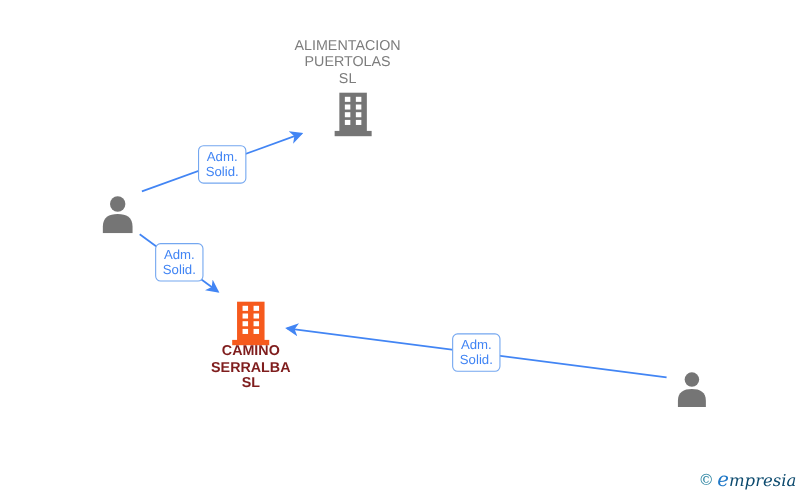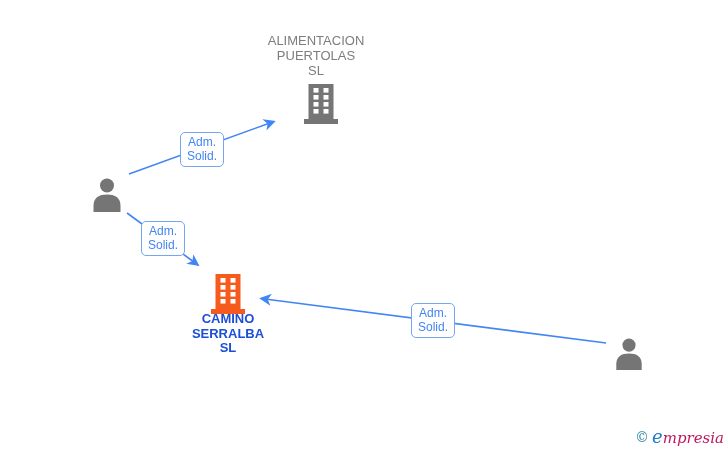--- a/index.html
+++ b/index.html
@@ -14,21 +14,21 @@
   .edge-line{stroke:#4285f4;stroke-width:1.6;fill:none;}
 
   .node-label{
     position:absolute;z-index:2;
     width:160px;text-align:center;
     font-size:13px;line-height:15px;
     color:#7d7d7d;
     white-space:pre-line;
     cursor:pointer;
   }
-  .node-label.bold{font-weight:bold;color:#1d4ed8;line-height:14.5px;}
+  .node-label.bold{font-weight:bold;color:#7f1d1d;line-height:14.5px;}
   .node-icon{position:absolute;z-index:2;cursor:pointer;}
   .icon-gray{fill:#757575;}
   .icon-orange{fill:#f65a1d;}
 
   .edge-label{
     position:absolute;z-index:3;
     background:#ffffff;
     border:1.5px solid #74a7f0;
     border-radius:5px;
     color:#4285f4;
@@ -41,21 +41,21 @@
   .logo{
     position:absolute;right:4px;bottom:3px;z-index:4;
     font-family:"DejaVu Serif", serif;
     font-style:italic;
     font-size:15px;
     cursor:pointer;
     white-space:nowrap;
   }
   .logo-c{color:#2e86a3;font-style:normal;font-size:14px;vertical-align:1px;margin-right:3px;}
   .logo-e{color:#2179c8;font-size:18px;}
-  .logo-rest{color:#be185d;}
+  .logo-rest{color:#0c4a6e;}
 </style>
 </head>
 <body>
 
 <div class="canvas">
 
   <svg class="edges-layer" width="728" height="450" viewBox="0 0 728 450">
     <defs>
       <marker id="arrowhead" viewBox="0 0 10 10" refX="8.5" refY="5" markerWidth="7.5" markerHeight="7.5" orient="auto-start-reverse">
         <path d="M0,0 L10,5 L0,10 L2.8,5 Z" fill="#4285f4"></path>

